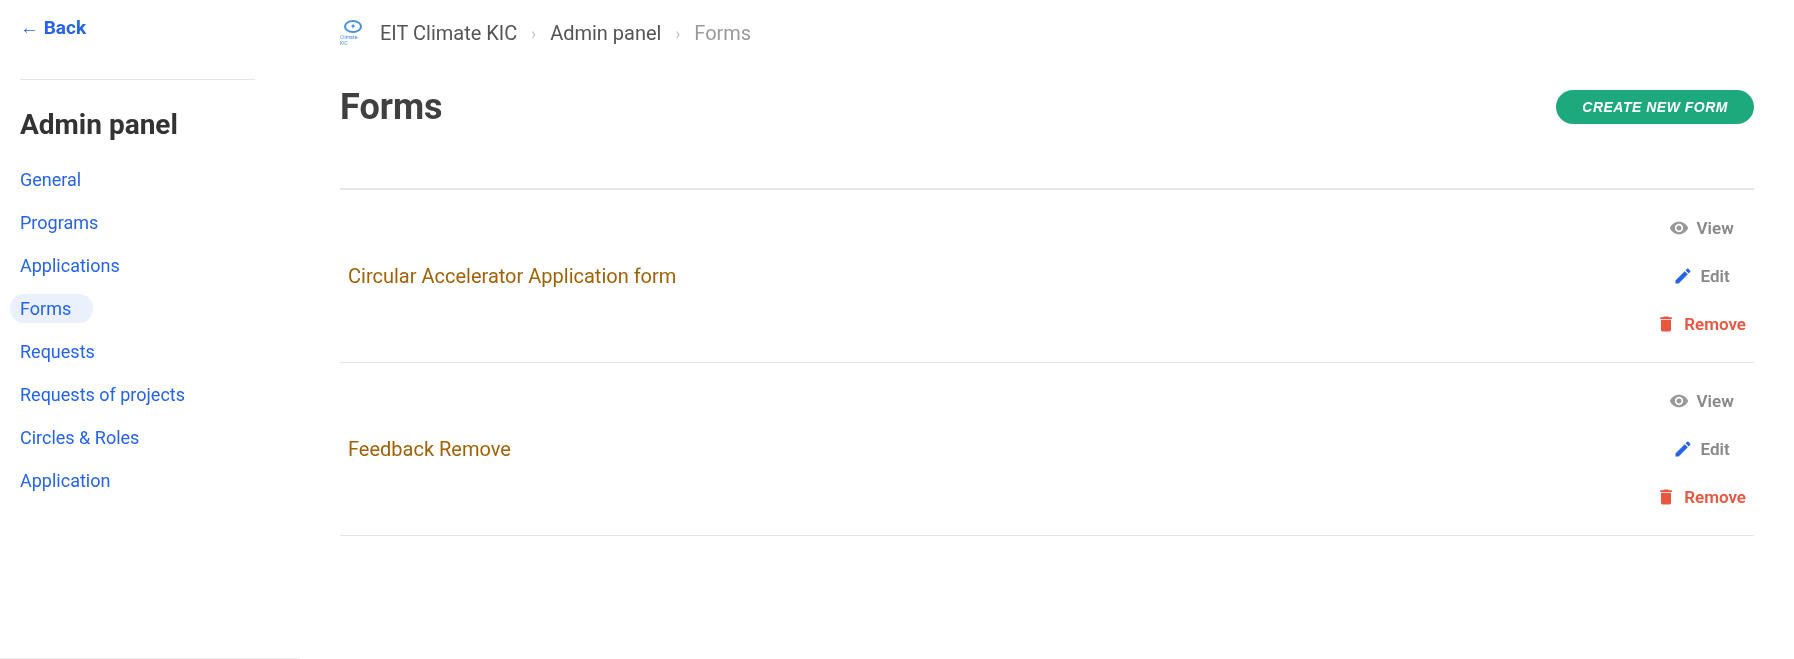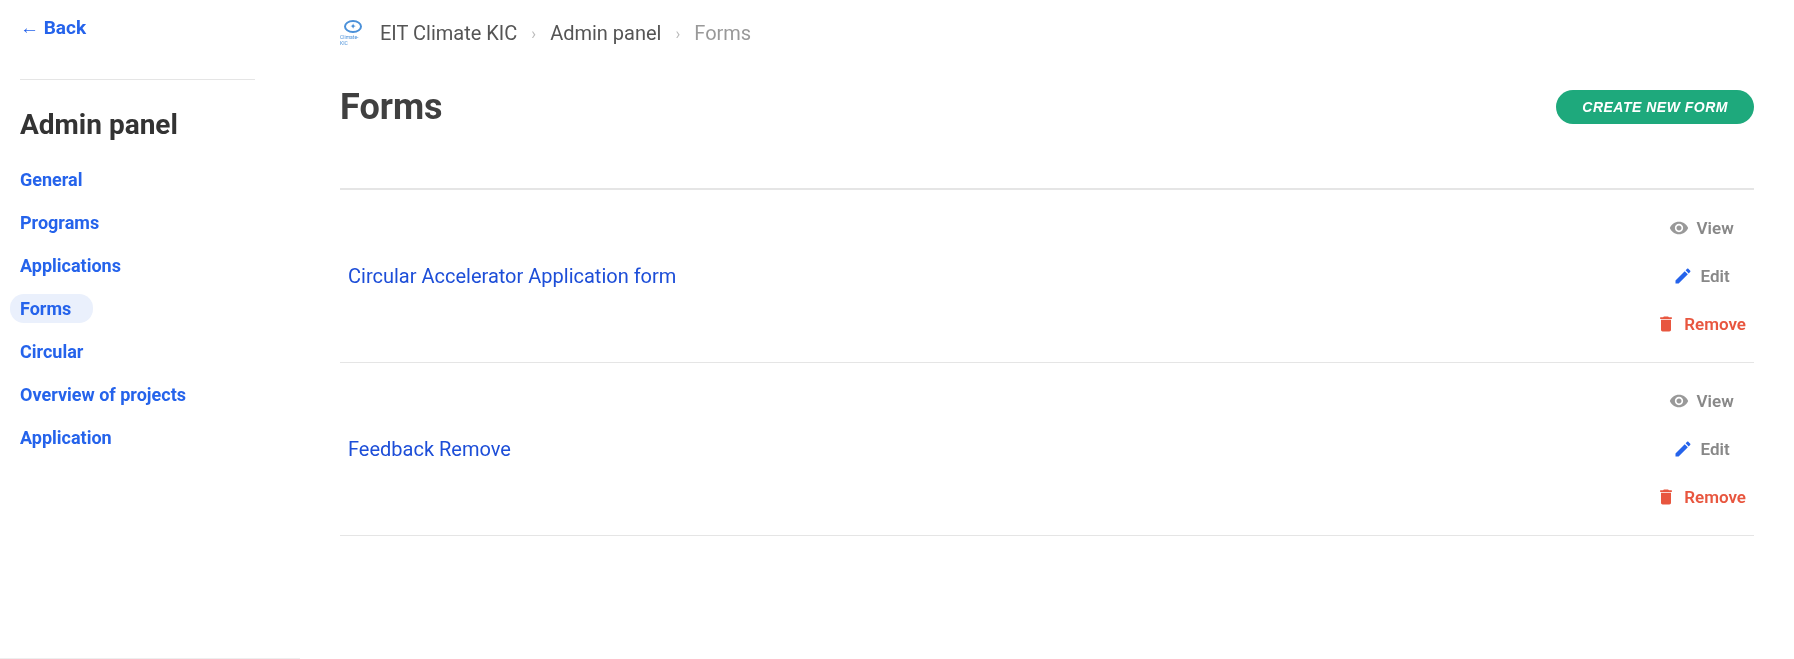--- a/index.html
+++ b/index.html
@@ -41,21 +41,21 @@
       margin-bottom: 24px;
     }
     .sidebar-nav {
       list-style: none;
     }
     .sidebar-nav li {
       margin-bottom: 14px;
     }
     .sidebar-nav a {
       color: #2563eb;
-      font-weight: 700;
+      font-weight: 400;
       font-size: 18px;
       text-decoration: none;
       cursor: pointer;
       display: inline-block;
       padding: 4px 10px 4px 0;
       border-radius: 14px;
     }
     .sidebar-nav a.active {
       background: #eaf0fc;
       padding: 4px 22px 4px 10px;
@@ -132,21 +132,21 @@
     }
     .form-row {
       display: flex;
       justify-content: space-between;
       align-items: center;
       padding: 28px 8px;
       border-bottom: 1px solid #e5e5e5;
     }
     .form-name {
       font-size: 20px;
-      color: #1d4ed8;
+      color: #a16207;
     }
     .form-actions {
       display: flex;
       align-items: center;
       gap: 28px;
       flex-direction: column;
     }
     .action {
       display: flex;
       align-items: center;
@@ -179,22 +179,23 @@
 
 <aside class="sidebar">
   <a class="back-link">← Back</a>
   <hr class="sidebar-divider">
   <h2 class="sidebar-title">Admin panel</h2>
   <ul class="sidebar-nav">
     <li><a>General</a></li>
     <li><a>Programs</a></li>
     <li><a>Applications</a></li>
     <li><a class="active">Forms</a></li>
-    <li><a>Circular</a></li>
-    <li><a>Overview of projects</a></li>
+    <li><a>Requests</a></li>
+    <li><a>Requests of projects</a></li>
+    <li><a>Circles &amp; Roles</a></li>
     <li><a>Application</a></li>
   </ul>
 </aside>
 
 <main class="main">
   <nav class="breadcrumb">
     <span class="breadcrumb-logo">
       <span class="breadcrumb-logo-circle">✦</span>
       <span class="breadcrumb-logo-text">Climate-KIC</span>
     </span>

